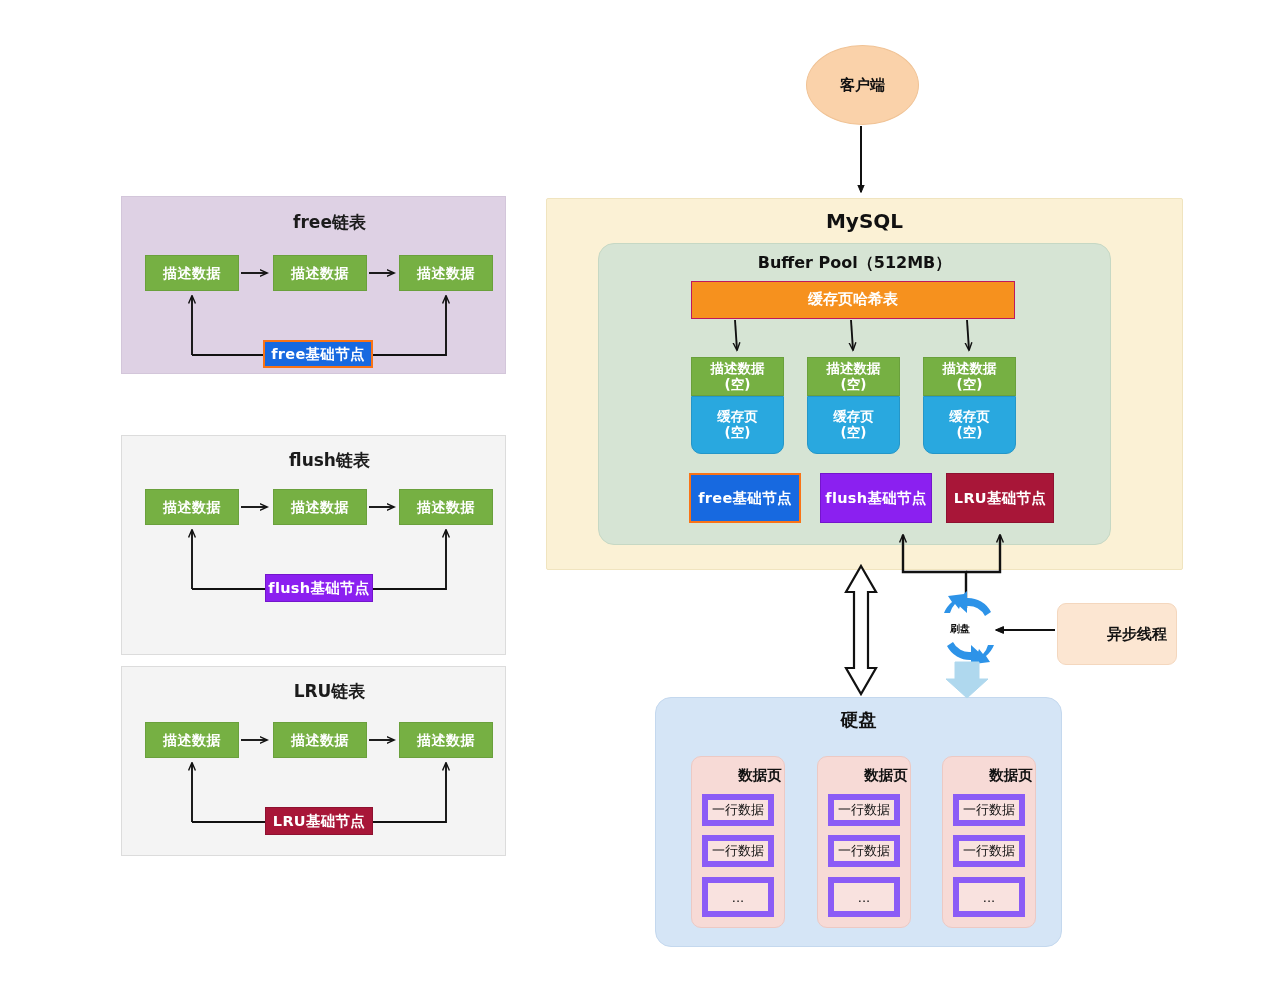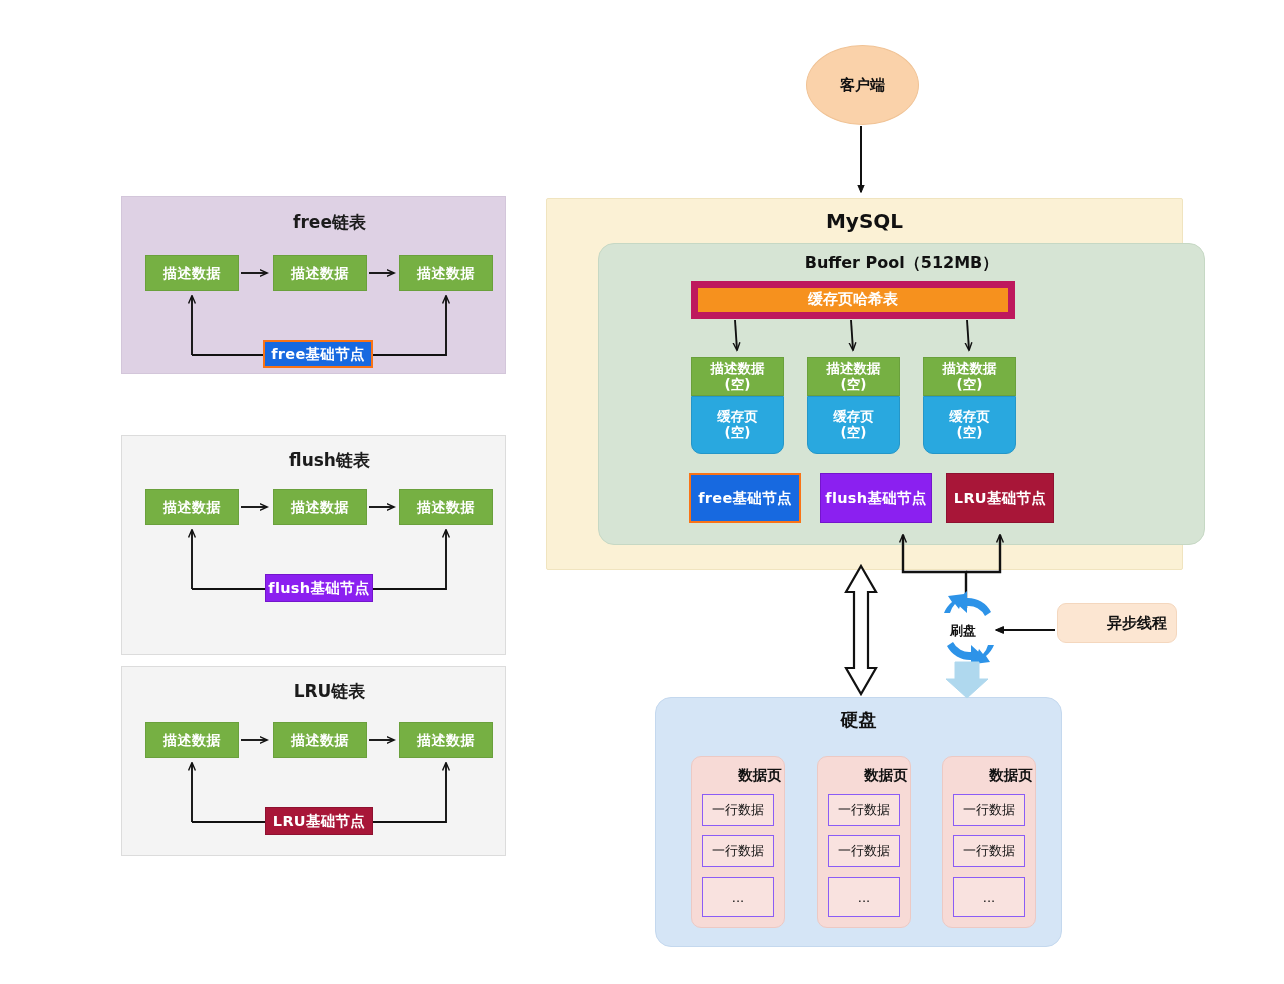--- a/index.html
+++ b/index.html
@@ -54,21 +54,21 @@
     font-size:20px;font-weight:bold;color:#111;
   }
   .bufferpool-box{
     background:#D6E4D4;border:1px solid #c6d8c4;border-radius:16px;
   }
   .bp-title{
     position:absolute;left:0;right:0;top:9px;text-align:center;
     font-size:16px;font-weight:bold;color:#111;
   }
   .hash-box{
-    background:#F6911E;border:7px solid #be185d;color:#fff;
+    background:#F6911E;border:1px solid #be185d;color:#fff;
     font-size:15px;font-weight:bold;
   }
   .cachepage-box{
     background:#29A8DF;border:1px solid #2496c8;color:#fff;
     font-size:13.5px;font-weight:bold;
     border-radius:0 0 10px 10px;
   }
   .descsmall{
     background:#76B043;border:1px solid #6aa03c;color:#fff;
     font-size:13.5px;font-weight:bold;
@@ -82,37 +82,37 @@
     font-size:18px;font-weight:bold;color:#111;
   }
   .datapage-box{
     background:#F7DAD6;border:1px solid #ecc9c4;border-radius:10px;
   }
   .datapage-title{
     position:absolute;left:0;right:0;top:9px;text-align:center;
     font-size:14.5px;font-weight:bold;color:#111;padding-left:44px;
   }
   .rowdata{
-    background:#F9E2DF;border:1px solid #8b5cf6;
+    background:#F9E2DF;border:6px solid #8b5cf6;
     display:flex;align-items:center;justify-content:center;
     font-size:13px;color:#111;
   }
 
   .client-oval{
     background:#FAD2AA;border:1px solid #f0c396;border-radius:50%;
     display:flex;align-items:center;justify-content:center;
     font-size:15px;font-weight:bold;color:#111;
   }
   .async-box{
     background:#FCE6D2;border:1px solid #f4d7be;border-radius:9px;
     display:flex;align-items:center;justify-content:center;
     font-size:15px;font-weight:bold;color:#111;
   }
   .flush-label{
-    position:absolute;font-size:13px;font-weight:bold;color:#111;
+    position:absolute;font-size:10px;font-weight:bold;color:#111;
     white-space:nowrap;
   }
   svg.ovl{position:absolute;left:0;top:0;pointer-events:none;}
 </style>
 </head>
 <body>
 
 <div id="stage">
 
   <div class="abs panel panel-free" style="left:121px;top:196px;width:385px;height:178px;">
@@ -164,21 +164,21 @@
   </div>
 
   <div class="abs client-oval" style="left:806px;top:45px;width:113px;height:80px;">
     <span>客户端</span>
   </div>
 
   <div class="abs mysql-box" style="left:546px;top:198px;width:637px;height:372px;">
     <div class="mysql-title">MySQL</div>
   </div>
 
-  <div class="abs bufferpool-box" style="left:598px;top:243px;width:607px;height:302px;">
+  <div class="abs bufferpool-box" style="left:598px;top:243px;width:513px;height:302px;">
     <div class="bp-title">Buffer Pool（512MB）</div>
   </div>
 
   <div class="abs node hash-box" style="left:691px;top:281px;width:324px;height:38px;">
     <span>缓存页哈希表</span>
   </div>
 
   <div class="abs node descsmall" style="left:691px;top:357px;width:93px;height:39px;flex-direction:column;">
     <span>描述数据</span>
     <span>(空)</span>
@@ -209,21 +209,21 @@
   <div class="abs node base-node base-free" style="left:689px;top:473px;width:112px;height:50px;">
     <span>free基础节点</span>
   </div>
   <div class="abs node base-node base-flush" style="left:820px;top:473px;width:112px;height:50px;">
     <span>flush基础节点</span>
   </div>
   <div class="abs node base-node base-lru" style="left:946px;top:473px;width:108px;height:50px;">
     <span>LRU基础节点</span>
   </div>
 
-  <div class="abs async-box" style="left:1057px;top:603px;width:120px;height:40px;padding-left:40px;">
+  <div class="abs async-box" style="left:1057px;top:603px;width:120px;height:62px;padding-left:40px;">
     <span>异步线程</span>
   </div>
 
   <div class="flush-label" style="left:950px;top:622px;">刷盘</div>
 
   <div class="abs disk-box" style="left:655px;top:697px;width:407px;height:250px;">
     <div class="disk-title">硬盘</div>
   </div>
 
   <div class="abs datapage-box" style="left:691px;top:756px;width:94px;height:172px;">

